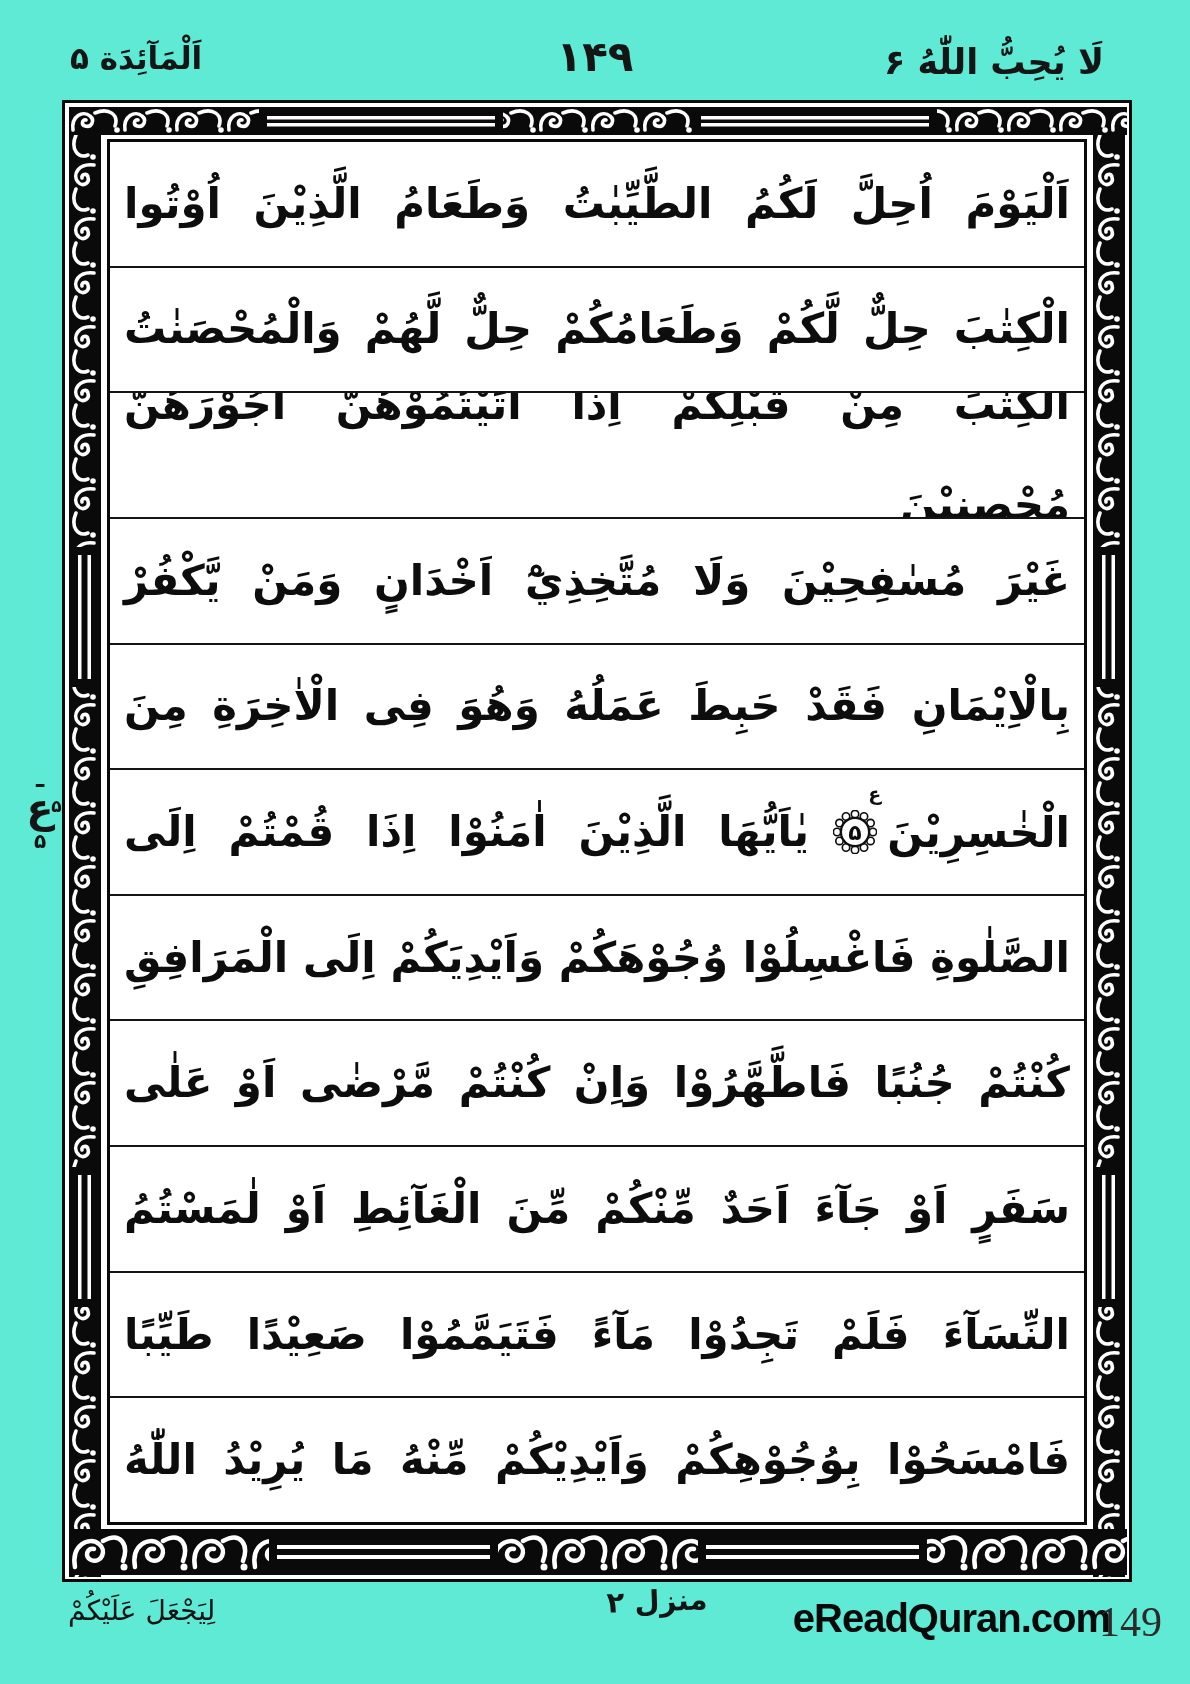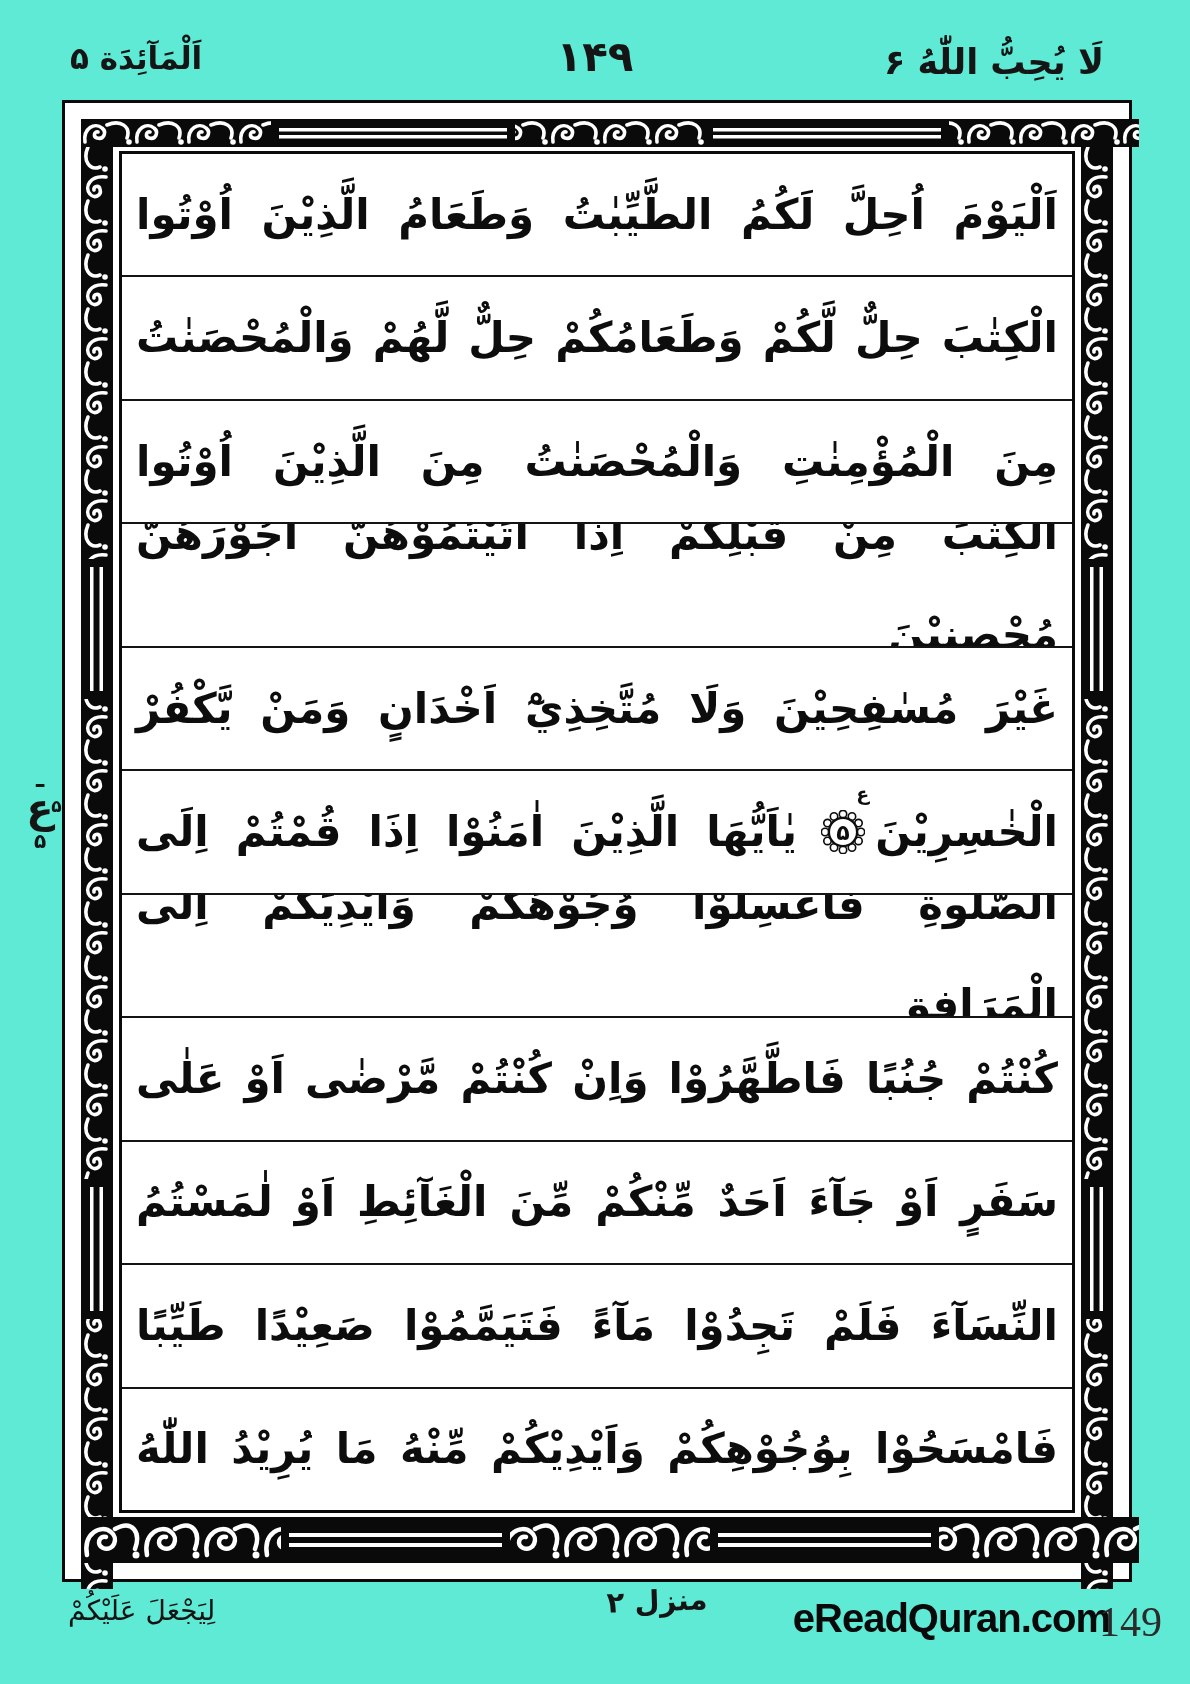--- a/index.html
+++ b/index.html
@@ -15,21 +15,21 @@
   
   .hdr-item{position:absolute;direction:rtl;white-space:nowrap;font-weight:700;color:#151515;}
   .hdr-surah{left:70px;top:40px;font-size:31px;}
   .hdr-pagenum{left:50%;top:32px;transform:translateX(-50%);font-size:42px;letter-spacing:2px;}
   .hdr-juz{right:86px;top:42px;font-size:35px;}
 
   
   .frame{
     position:absolute;left:62px;top:100px;width:1070px;height:1482px;
     border:3px solid #0a0a0a;
-    padding:16px;box-sizing:border-box;background:#fff;
+    padding:4px;box-sizing:border-box;background:#fff;
   }
   .frame-inner{position:relative;width:100%;height:100%;background:#fff;}
   .band{position:absolute;display:block;}
   .band-left{left:0;top:0;}
   .band-right{right:0;top:0;}
   .band-top{left:0;top:0;}
   .band-bottom{left:0;bottom:0;}
 
   .text-area{
     position:absolute;left:38px;right:38px;top:32px;bottom:50px;
@@ -163,27 +163,27 @@
       </svg>
 
       <div class="text-area">
         <div class="line">
             <div class="line-text">اَلْيَوْمَ اُحِلَّ لَكُمُ الطَّيِّبٰتُ وَطَعَامُ الَّذِيْنَ اُوْتُوا</div>
           </div>
         <div class="line">
             <div class="line-text">الْكِتٰبَ حِلٌّ لَّكُمْ وَطَعَامُكُمْ حِلٌّ لَّهُمْ وَالْمُحْصَنٰتُ</div>
           </div>
         <div class="line">
-            <div class="line-text">مِنَ الْمُؤْمِنٰتِ وَالْمُحْصَنٰتُ مِنَ الَّذِيْنَ اُوْتُوا</div>
-          </div>
-        <div class="line">
             <div class="line-text">الْكِتٰبَ مِنْ قَبْلِكُمْ اِذَآ اٰتَيْتُمُوْهُنَّ اُجُوْرَهُنَّ مُحْصِنِيْنَ</div>
           </div>
         <div class="line">
             <div class="line-text">غَيْرَ مُسٰفِحِيْنَ وَلَا مُتَّخِذِيْٓ اَخْدَانٍ وَمَنْ يَّكْفُرْ</div>
+          </div>
+        <div class="line">
+            <div class="line-text">بِالْاِيْمَانِ فَقَدْ حَبِطَ عَمَلُهُ وَهُوَ فِى الْاٰخِرَةِ مِنَ</div>
           </div>
 
         <div class="line line-split">
           <span class="seg-pre">الْخٰسِرِيْنَ</span>
           <span class="marker-wrap">
             <span class="ruku-ain">ع</span>
             <svg width="44" height="44" viewBox="0 0 38 38">
               <g fill="#ffffff" stroke="#0d0d0d" stroke-width="1.4">
                 <circle cx="34.5" cy="19" r="3.2"></circle>
                   <circle cx="32.4" cy="26.75" r="3.2"></circle>

